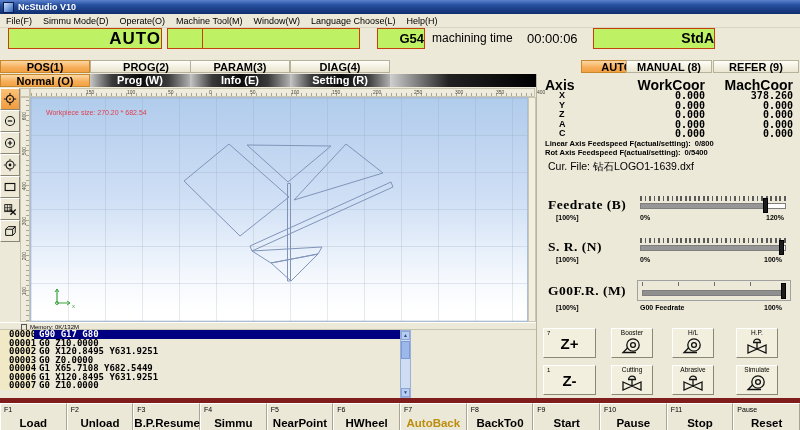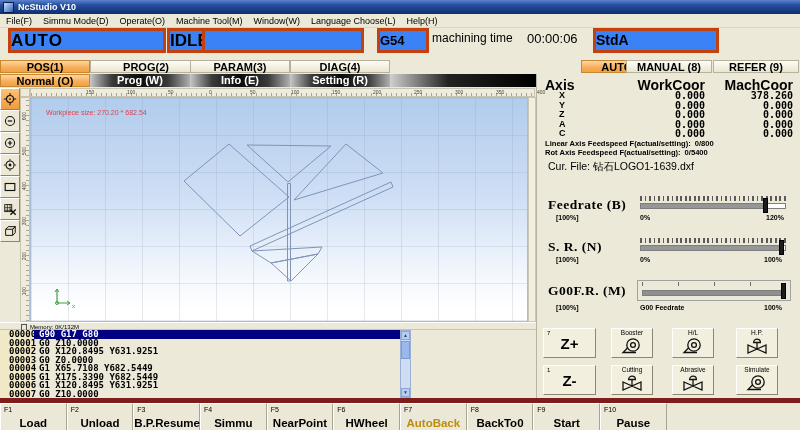--- a/index.html
+++ b/index.html
@@ -9,22 +9,22 @@
   
   .titlebar{position:absolute;left:0;top:0;right:0;height:14px;
     background:linear-gradient(180deg,#5d83cf 0%,#27509f 35%,#0f2e6e 100%);
     color:#fff;font-size:9px;font-weight:bold;display:flex;align-items:center;gap:4px;padding-left:3px;}
   .app-icon{width:9px;height:9px;background:linear-gradient(135deg,#cfe2ff,#2a62b8);border:1px solid #0a1f4d;}
   .menubar{position:absolute;left:0;top:14px;right:0;height:13px;background:#ece9d8;
     border-bottom:1px solid #d9d5c2;font-size:9px;display:flex;gap:11px;align-items:center;padding:0 6px;}
   .menu-item{cursor:default;}
 
   
-  .box{position:absolute;top:28px;height:19px;background:#3b82f6;border:3px solid #c2410c;
-       text-align:left;font-weight:bold;}
+  .box{position:absolute;top:28px;height:19px;background:#bef264;border:1px solid #c2410c;
+       text-align:right;font-weight:bold;}
   #st-mode{left:8px;width:152px;font-size:17px;line-height:19px;letter-spacing:1px;}
   #st-state{left:167px;width:100px;font-size:17px;line-height:19px;}
   #st-empty{left:202px;width:156px;left:300px;width:58px;}
   #st-empty{left:202px;width:156px;} 
   #st-g54{left:377px;width:46px;font-size:13px;line-height:19px;}
   #st-timelabel{position:absolute;top:31px;left:432px;font-size:12px;}
   #st-timeval{position:absolute;top:31px;left:527px;font-size:13px;}
   #st-profile{left:593px;width:120px;font-size:14px;line-height:19px;}
 
   
@@ -289,24 +289,20 @@
     </div>
     <div class="gcode-row">
       <span class="num">00003</span>
       <span class="code">G0 Z0.0000</span>
     </div>
     <div class="gcode-row">
       <span class="num">00004</span>
       <span class="code">G1 X65.7108 Y682.5449</span>
     </div>
     <div class="gcode-row">
-      <span class="num">00005</span>
-      <span class="code">G1 X175.3390 Y682.5449</span>
-    </div>
-    <div class="gcode-row">
       <span class="num">00006</span>
       <span class="code">G1 X120.8495 Y631.9251</span>
     </div>
     <div class="gcode-row">
       <span class="num">00007</span>
       <span class="code">G0 Z10.0000</span>
     </div>
   </div>
 <div class="gcode-vscroll">
   <span class="sc-btn" style="top:0;">▲</span>
@@ -468,13 +464,21 @@
       <span class="fkey-label">BackTo0</span>
     </div>
     <div class="fkey">
       <span class="fkey-key">F9</span>
       <span class="fkey-label">Start</span>
     </div>
     <div class="fkey">
       <span class="fkey-key">F10</span>
       <span class="fkey-label">Pause</span>
     </div>
+    <div class="fkey">
+      <span class="fkey-key">F11</span>
+      <span class="fkey-label">Stop</span>
+    </div>
+    <div class="fkey">
+      <span class="fkey-key">Pause</span>
+      <span class="fkey-label">Reset</span>
+    </div>
   </div>
 
 </body></html>

